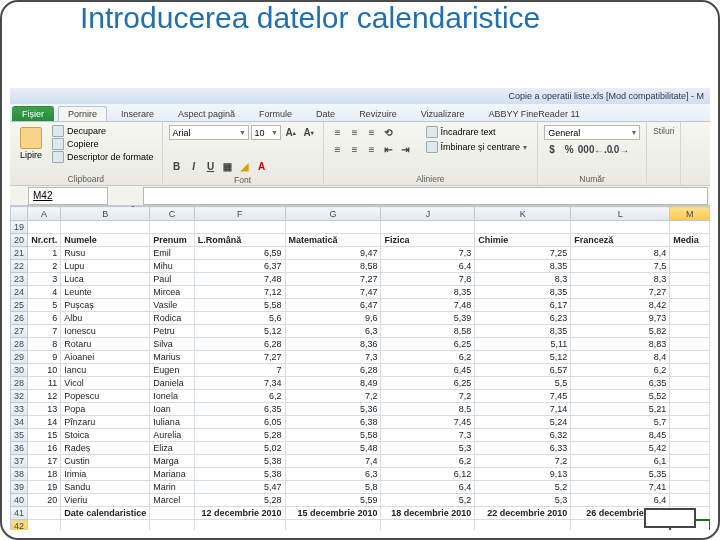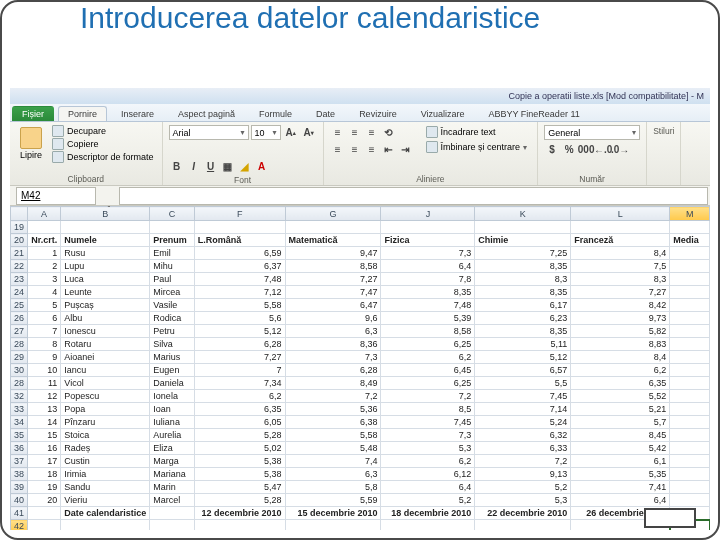--- a/index.html
+++ b/index.html
@@ -27,21 +27,21 @@
   .dd.wide{width:80px;} .dd.nar{width:30px;}
   .chev{margin-left:auto; font-size:8px; color:#666;}
   .icbtns{display:flex; gap:1px;}
   .icbtn{width:16px;height:15px;border:1px solid transparent; display:flex;align-items:center;justify-content:center;font-weight:bold;font-size:10px;color:#444;cursor:pointer;}
   .alignbox{display:flex;flex-direction:column;gap:2px;}
   .wrapbtn{display:flex;align-items:center;gap:3px;padding:1px 4px;cursor:pointer;}
   .numbox{display:flex;flex-direction:column;gap:2px;}
   .fmtbox{display:flex;flex-direction:column;align-items:center;gap:1px;cursor:pointer;}
   .fmtbox .ico{width:22px;height:22px;background:linear-gradient(#fff,#e2e8ef);border:1px solid #a9bccb;border-radius:2px;}
   .namebox-row{display:flex;align-items:center;height:20px;border-bottom:1px solid #c9c9c0;background:#f3f3ee;}
-  .namebox{width:80px;height:18px;border:1px solid #b8b8ae;background:#fff;margin:0 6px;padding:0 4px;font-size:10px;display:flex;align-items:center;text-decoration:underline;}
+  .namebox{width:80px;height:18px;border:1px solid #b8b8ae;background:#fff;margin:0 18px;padding:0 4px;font-size:10px;display:flex;align-items:center;text-decoration:underline;}
   .fxlab{padding:0 4px;font-style:italic;color:#555;margin-top:29px;}
   .fbar{flex:1;height:18px;border:1px solid #b8b8ae;background:#fff;margin-right:2px;}
   .sheet{overflow:auto; height: calc(100% - 16px - 18px - 64px - 20px);}
   table{border-collapse:collapse;font-size:9px;color:#222;}
   th.colh,td.rowh{background:linear-gradient(#f3f6fa,#e2e8ef);border:1px solid #bfcad6;font-weight:normal;color:#3a4a5a;text-align:center;padding:1px 0;position:sticky;}
   th.colh{top:0;height:14px;}
   td.rowh{left:0;width:22px;}
   th.colh.sel{background:linear-gradient(#ffe08a,#ffc94a);}
   td.rowh.sel{background:linear-gradient(#ffe08a,#ffc94a);}
   td.cell{border:1px solid #d6dde5;padding:1px 3px;height:13px;white-space:nowrap;}

